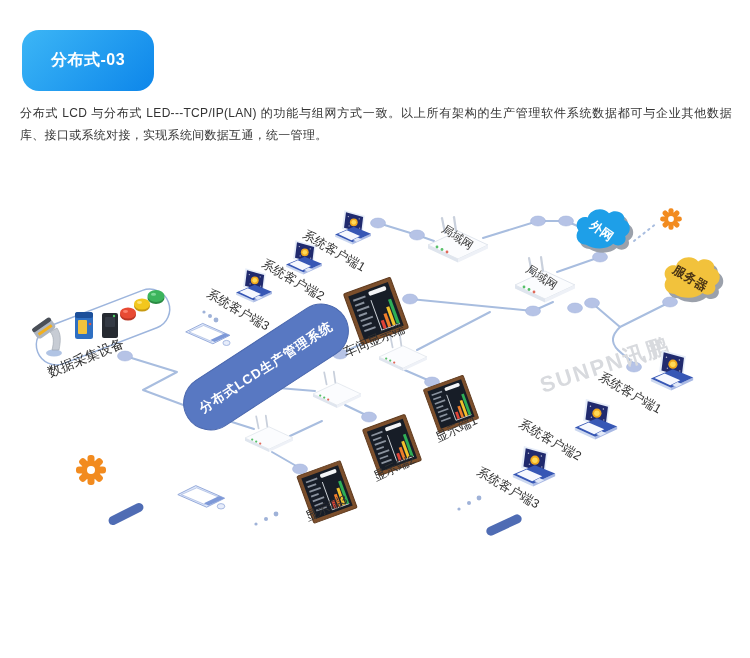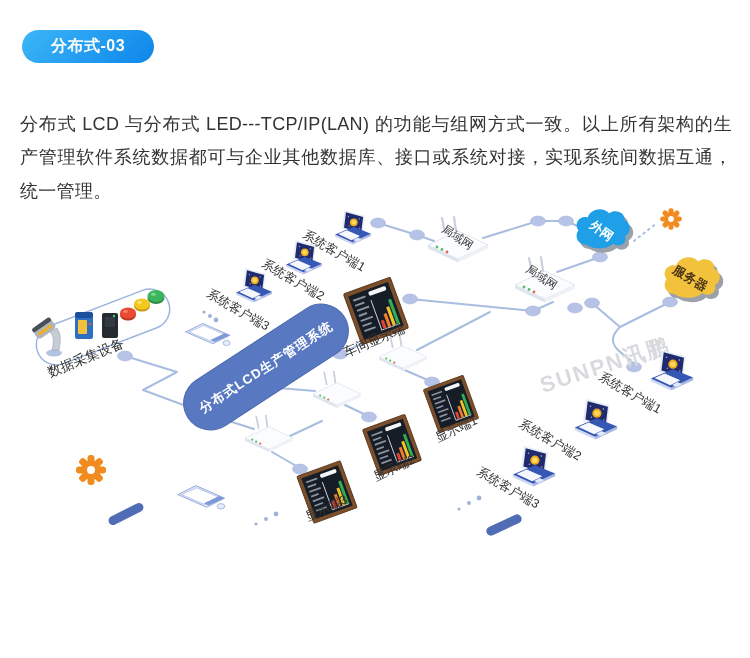--- a/index.html
+++ b/index.html
@@ -1,23 +1,23 @@
 <!DOCTYPE html>
 <html><head>
 <meta charset="utf-8">
 <style>
   html,body{margin:0;padding:0;background:#fff;}
   body{width:750px;height:658px;position:relative;overflow:hidden;
        font-family:"Liberation Sans","DejaVu Sans",sans-serif;}
   .hdr{position:absolute;left:22px;top:30px;display:flex;align-items:center;gap:18px;}
-  .badge{display:inline-block;min-width:96px;padding:6px 18px;border-radius:17px;
+  .badge{display:inline-block;min-width:96px;padding:20px 18px;border-radius:17px;
          background:linear-gradient(135deg,#3cb6f6 0%,#0d86ea 100%);
          color:#fff;font-size:16px;font-weight:700;text-align:center;letter-spacing:.5px;}
   .title{font-size:17.5px;color:#262626;font-weight:500;letter-spacing:.5px;}
-  .desc{position:absolute;left:20px;top:90px;width:712px;font-size:18px;line-height:1.85;
+  .desc{position:absolute;left:20px;top:90px;width:712px;font-size:12px;line-height:1.85;
         color:#333;text-align:justify;letter-spacing:.3px;}
   svg{position:absolute;left:0;top:0;}
   svg text{font-family:"Liberation Sans","DejaVu Sans",sans-serif;}
   .lbl{font-size:12.5px;fill:#333;}
   .lbl-b{font-size:13px;fill:#2f2f2f;font-weight:500;}
   .lan{font-size:11.5px;fill:#3a3a3a;}
   .wm{font-size:22px;font-weight:700;fill:#d8dade;letter-spacing:2px;}
   .pill-t{font-size:13px;font-weight:700;fill:#fff;letter-spacing:1px;}
   .cloud-t{font-size:12.5px;font-weight:700;}
 </style>

